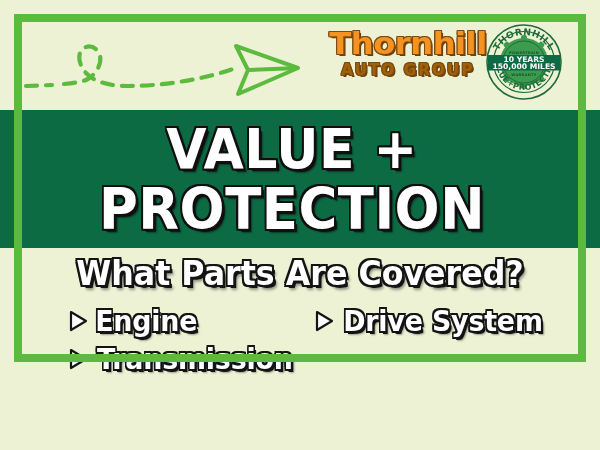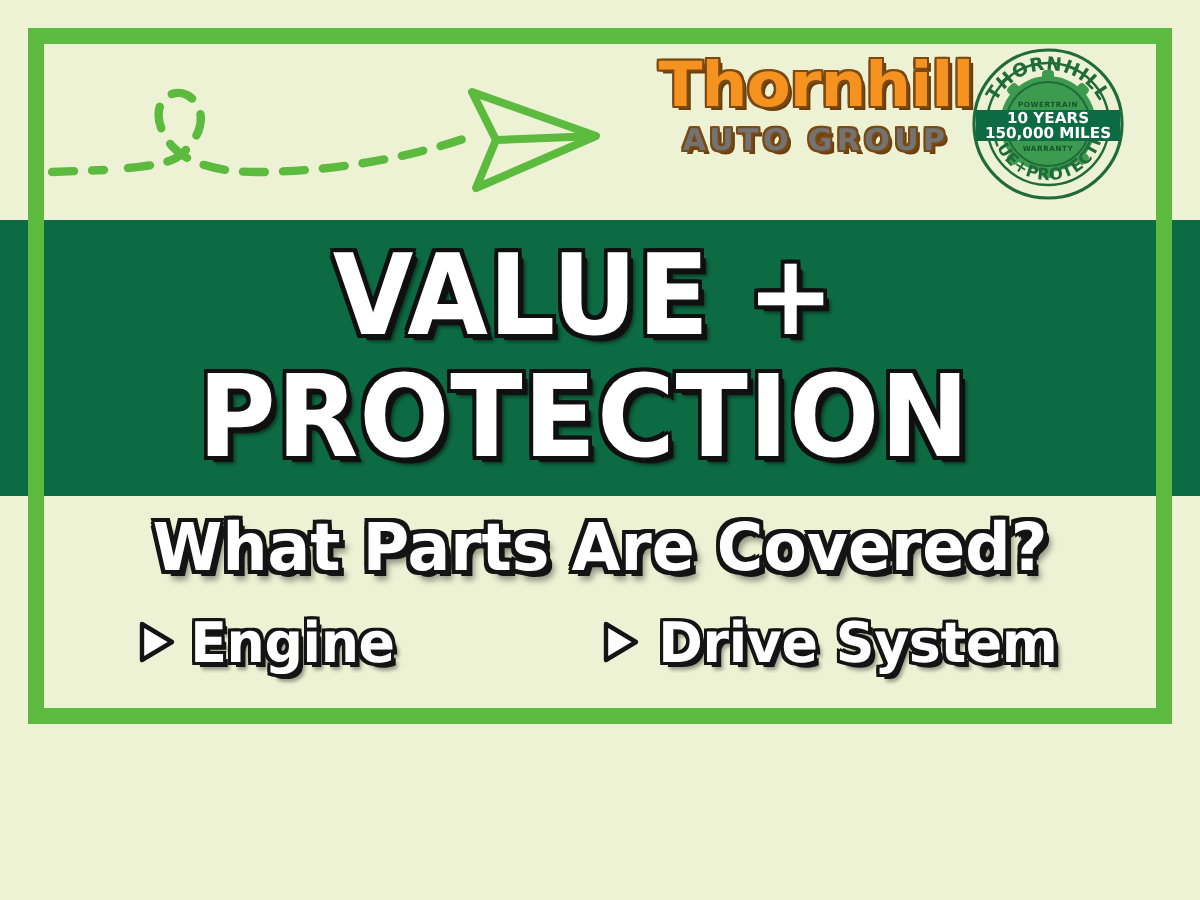--- a/index.html
+++ b/index.html
@@ -48,21 +48,21 @@
     text-shadow:
        1px 0 0 #7a4a12, -1px 0 0 #7a4a12, 0 1px 0 #7a4a12, 0 -1px 0 #7a4a12,
        1px 1px 0 #7a4a12, -1px -1px 0 #7a4a12, 1px -1px 0 #7a4a12, -1px 1px 0 #7a4a12,
        2px 2px 0 #6d3f0c;
     transform:scaleX(1.04);
     margin-top:6px;
   }
   .logo-sub{
     font-size:15px; line-height:16px; font-weight:bold;
     font-family:"DejaVu Sans", sans-serif;
-    color:#737373; letter-spacing:2.2px;
+    color:#a16207; letter-spacing:2.2px;
     text-shadow:
        1px 0 0 #7a4a12, -1px 0 0 #7a4a12, 0 1px 0 #7a4a12, 0 -1px 0 #7a4a12,
        1px 1px 0 #7a4a12, -1px -1px 0 #7a4a12, 1px -1px 0 #7a4a12, -1px 1px 0 #7a4a12,
        2px 2px 0 #6d3f0c;
     margin-top:3px;
   }
   .logo-url{
     font-size:11.5px; font-weight:bold; color:#0d6b44;
     font-family:"DejaVu Sans", sans-serif;
     letter-spacing:-0.2px; margin-top:6px;
@@ -103,21 +103,21 @@
     transform:scaleX(0.96);
     text-shadow:
       -2px 0 0 #141414, 2px 0 0 #141414, 0 -2px 0 #141414, 0 2px 0 #141414,
       -2px -2px 0 #141414, 2px 2px 0 #141414, -2px 2px 0 #141414, 2px -2px 0 #141414,
       3px 3px 0 #141414, 4px 5px 3px rgba(0,0,0,.40);
   }
 
   
   .parts{
     position:absolute; left:30px; top:304px; right:30px; bottom:26px;
-    z-index:3; display:flex; gap:0px;
+    z-index:3; display:flex; gap:14px;
   }
   .col{ flex:0 0 auto; }
   .col.left{ width:262px; padding-left:38px; }
   .col.right{ width:auto; padding-left:8px; }
 
   .part{
     display:flex; align-items:center;
     height:36px; margin-bottom:2px;
   }
   .bullet{
@@ -229,20 +229,28 @@
       <div class="part">
         <span class="bullet">
           <svg viewBox="0 0 20 22" width="20" height="22" xmlns="http://www.w3.org/2000/svg">
             <path d="M3,2 L18,11 L3,20 Z" fill="#ffffff" stroke="#141414" stroke-width="2.2" stroke-linejoin="round"></path>
           </svg>
         </span>
         <span class="part-label">Engine</span>
       </div>
 
 
+      <div class="part">
+        <span class="bullet">
+          <svg viewBox="0 0 20 22" width="20" height="22" xmlns="http://www.w3.org/2000/svg">
+            <path d="M3,2 L18,11 L3,20 Z" fill="#ffffff" stroke="#141414" stroke-width="2.2" stroke-linejoin="round"></path>
+          </svg>
+        </span>
+        <span class="part-label">Transmission</span>
+      </div>
     </div>
 
     <div class="col right">
 
       <div class="part">
         <span class="bullet">
           <svg viewBox="0 0 20 22" width="20" height="22" xmlns="http://www.w3.org/2000/svg">
             <path d="M3,2 L18,11 L3,20 Z" fill="#ffffff" stroke="#141414" stroke-width="2.2" stroke-linejoin="round"></path>
           </svg>
         </span>

